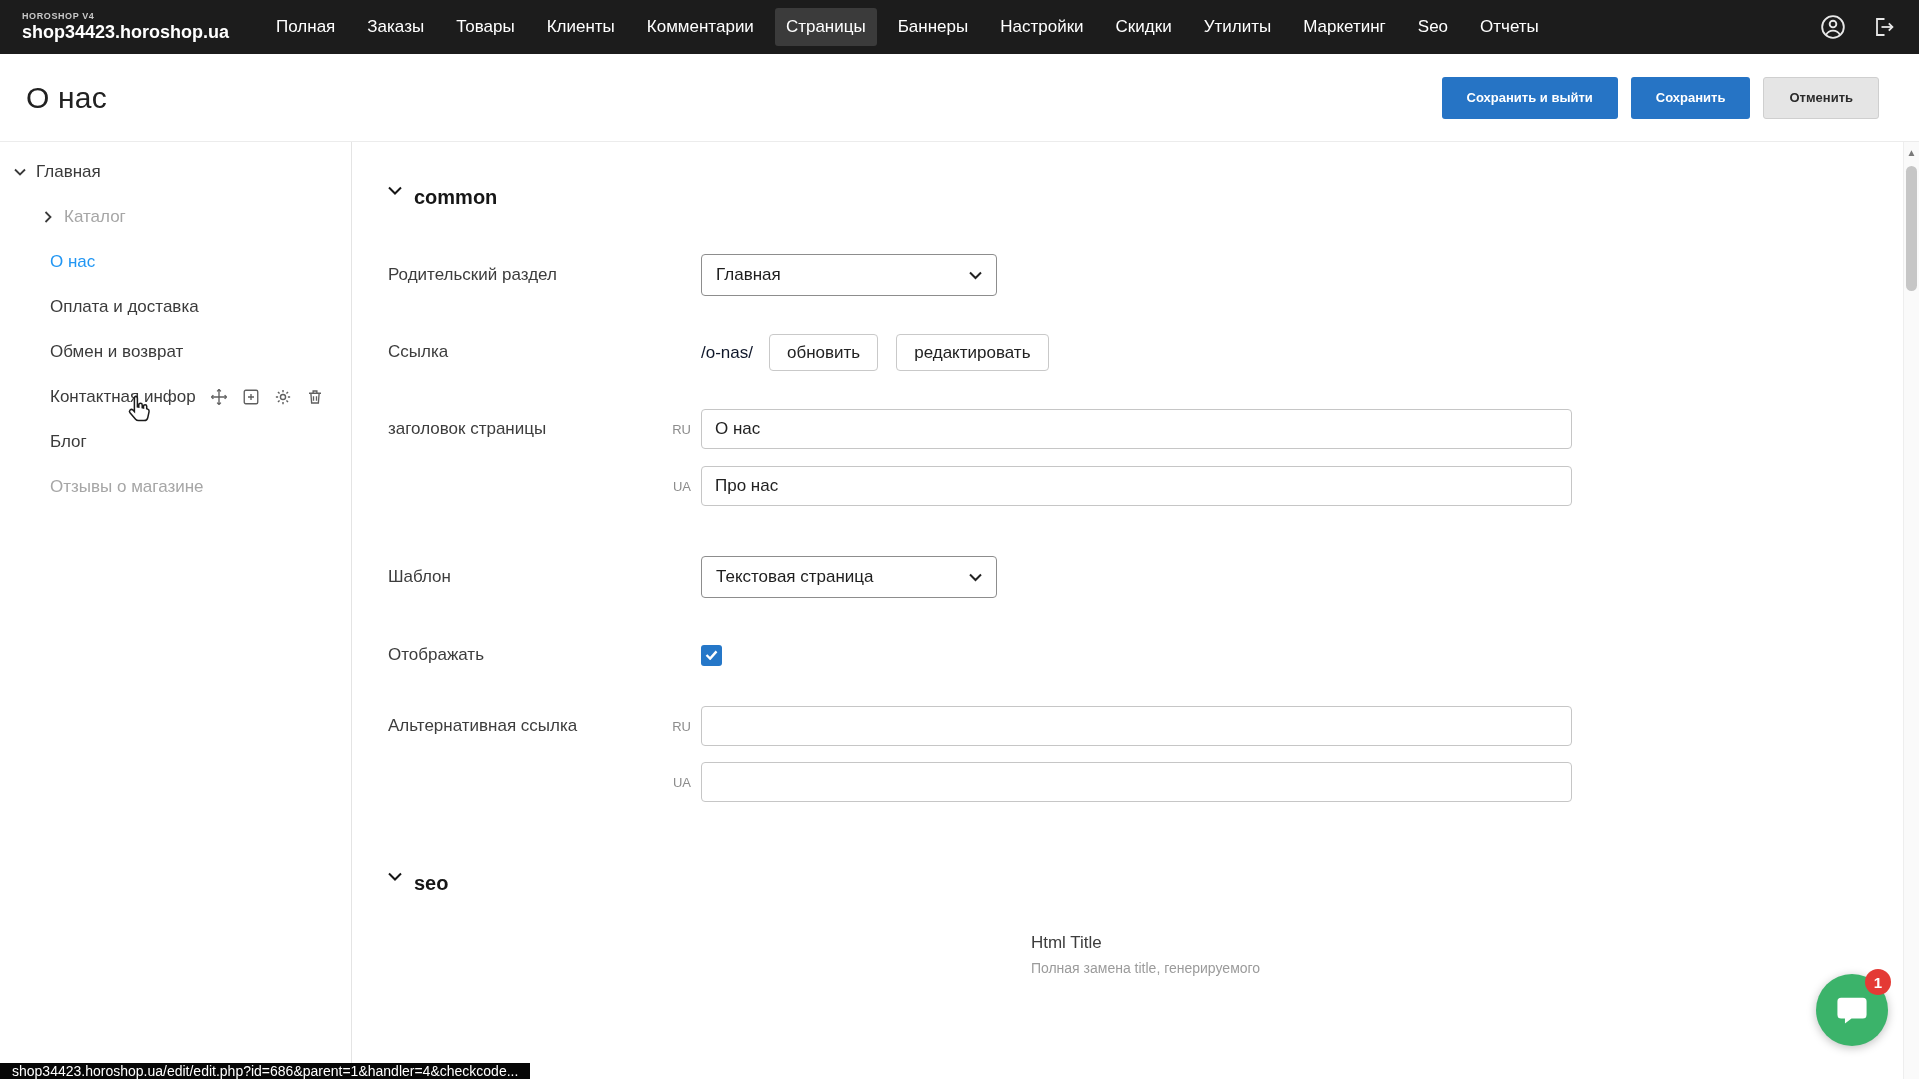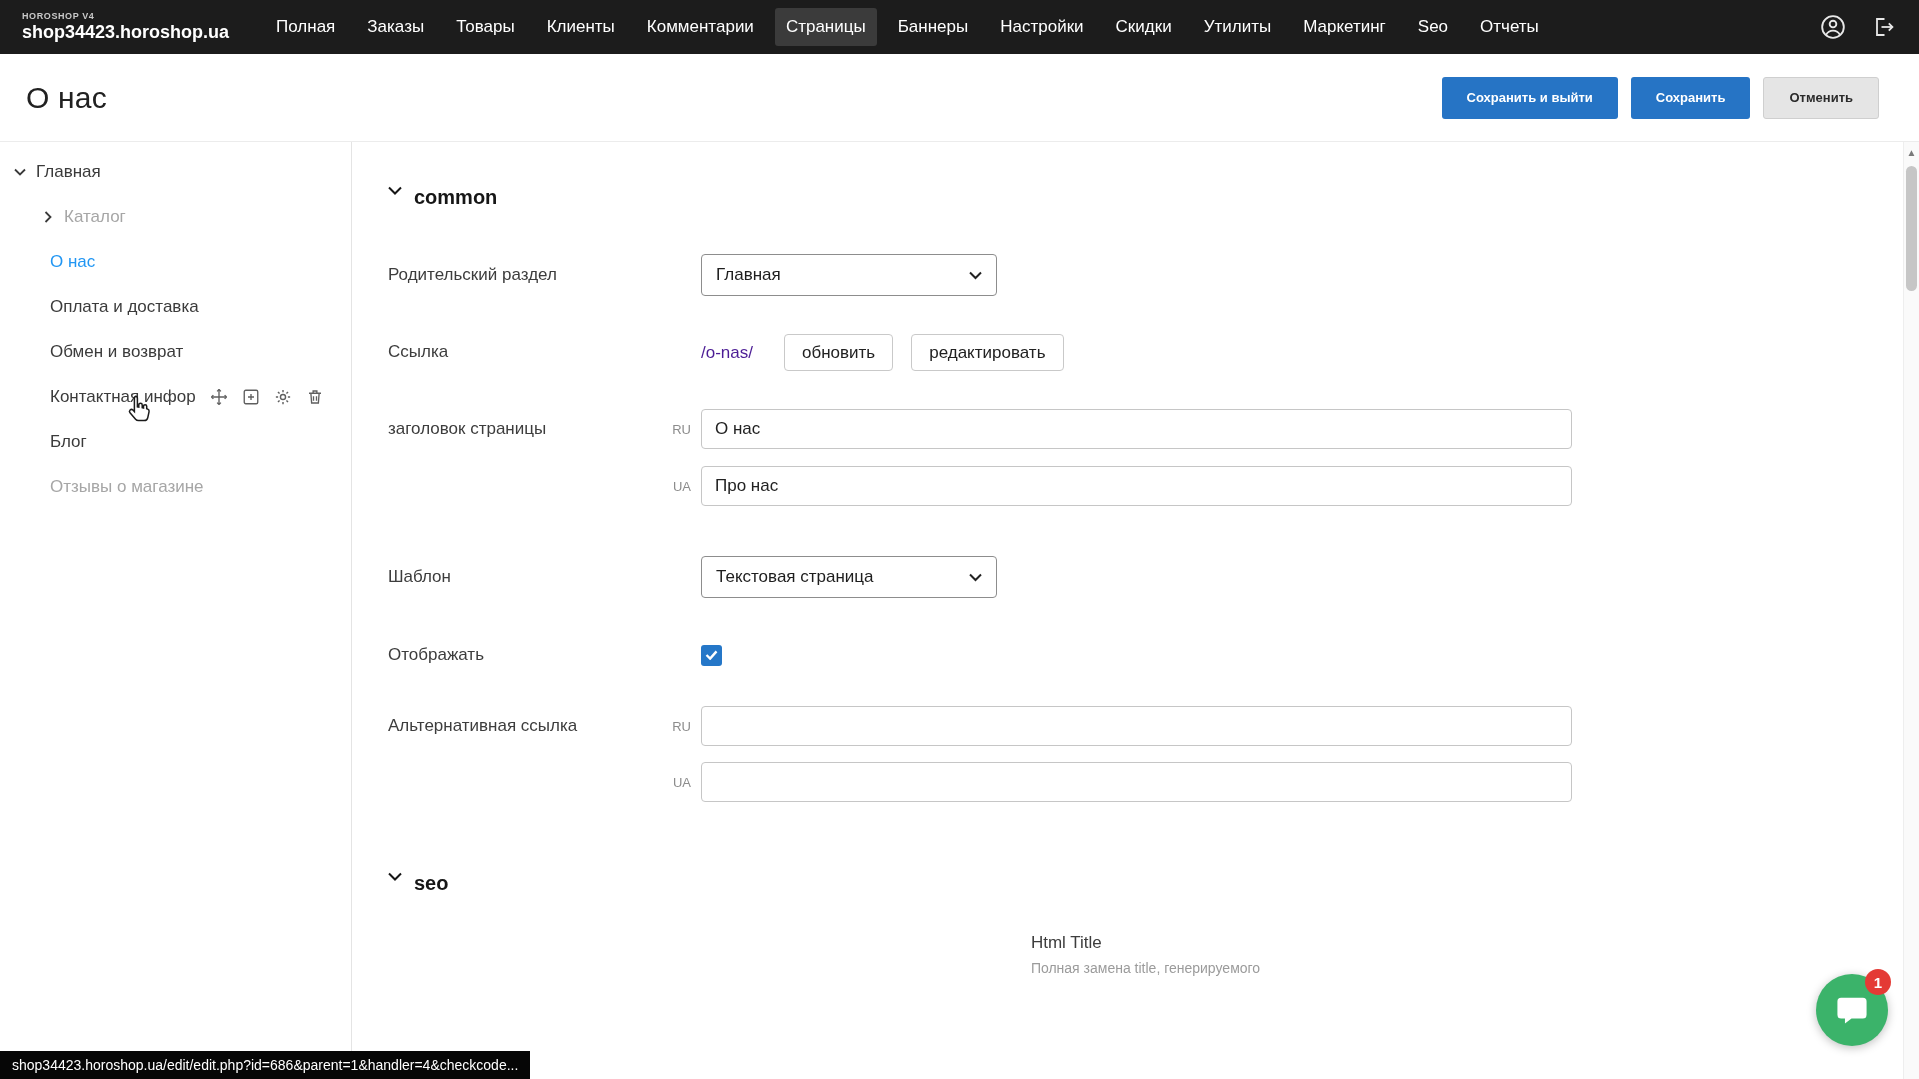--- a/index.html
+++ b/index.html
@@ -65,42 +65,42 @@
   .fchip { flex: 0 0 33px; font-size: 13px; color: #8c8c8c; text-align: right; padding-right: 10px; }
   .tinput {
     width: 871px; height: 40px; border: 1px solid #c6c6c6; border-radius: 4px;
     font-size: 17px; padding: 0 13px; color: #222; font-family: inherit; outline: none; background: #fff;
   }
   .select {
     width: 296px; height: 42px; border: 1px solid #8d8d8d; border-radius: 4px;
     display: flex; align-items: center; justify-content: space-between;
     padding: 0 14px; font-size: 17px; color: #1e1e1e; cursor: pointer; background: #fff;
   }
-  .link-path { font-size: 17px; color: #4c1d95; margin-right: 31px; text-align: right; }
+  .link-path { font-size: 17px; color: #0f172a; margin-right: 16px; text-align: right; }
   .mini-btn {
     height: 37px; padding: 0 17px; background: #fff; border: 1px solid #c9c9c9; border-radius: 4px;
     font-size: 17px; color: #222; cursor: pointer; font-family: inherit; margin-right: 18px;
   }
   .checkbox { width: 21px; height: 21px; border-radius: 3px; cursor: pointer; display: flex; align-items: center; justify-content: center; }
   .checkbox.checked { background: #2577c8; }
   .checkbox.unchecked { background: #fff; border: 2px solid #6e6e6e; }
   .hint { font-size: 14px; color: #9b9b9b; margin-top: 5px; }
 
   .mt44 { margin-top: 44px; } .mt38 { margin-top: 38px; } .mt17 { margin-top: 17px; }
   .mt50 { margin-top: 50px; } .mt46 { margin-top: 46px; } .mt48 { margin-top: 48px; }
   .mt40 { margin-top: 40px; } .mt16 { margin-top: 16px; } .mt70 { margin-top: 70px; } .mt36 { margin-top: 36px; flex-direction: column; }
 
   
   .vscroll { position: absolute; top: 142px; right: 0; width: 16px; bottom: 0; background: #fafafa; border-left: 1px solid #eee; z-index: 30; }
   .vscroll .arrow { color: #7a7a7a; font-size: 10px; text-align: center; padding-top: 5px; cursor: pointer; }
   .vscroll .thumb { position: absolute; top: 24px; left: 2px; width: 11px; height: 125px; border-radius: 6px; background: #c6c6c6; cursor: pointer; }
 
   
   .statusbar {
-    position: absolute; left: 0; bottom: 0; height: 28px; background: #060606; color: #fff;
+    position: absolute; left: 0; bottom: 0; height: 16px; background: #060606; color: #fff;
     display: flex; align-items: center; padding: 0 12px; font-size: 14px; z-index: 90;
     max-width: 700px; white-space: nowrap;
   }
 
   
   .chat-btn {
     position: absolute; right: 31px; bottom: 33px; width: 72px; height: 72px; border-radius: 50%;
     background: #3bb36a; display: flex; align-items: center; justify-content: center;
     cursor: pointer; z-index: 90; box-shadow: 0 2px 10px rgba(0,0,0,.25);
   }

